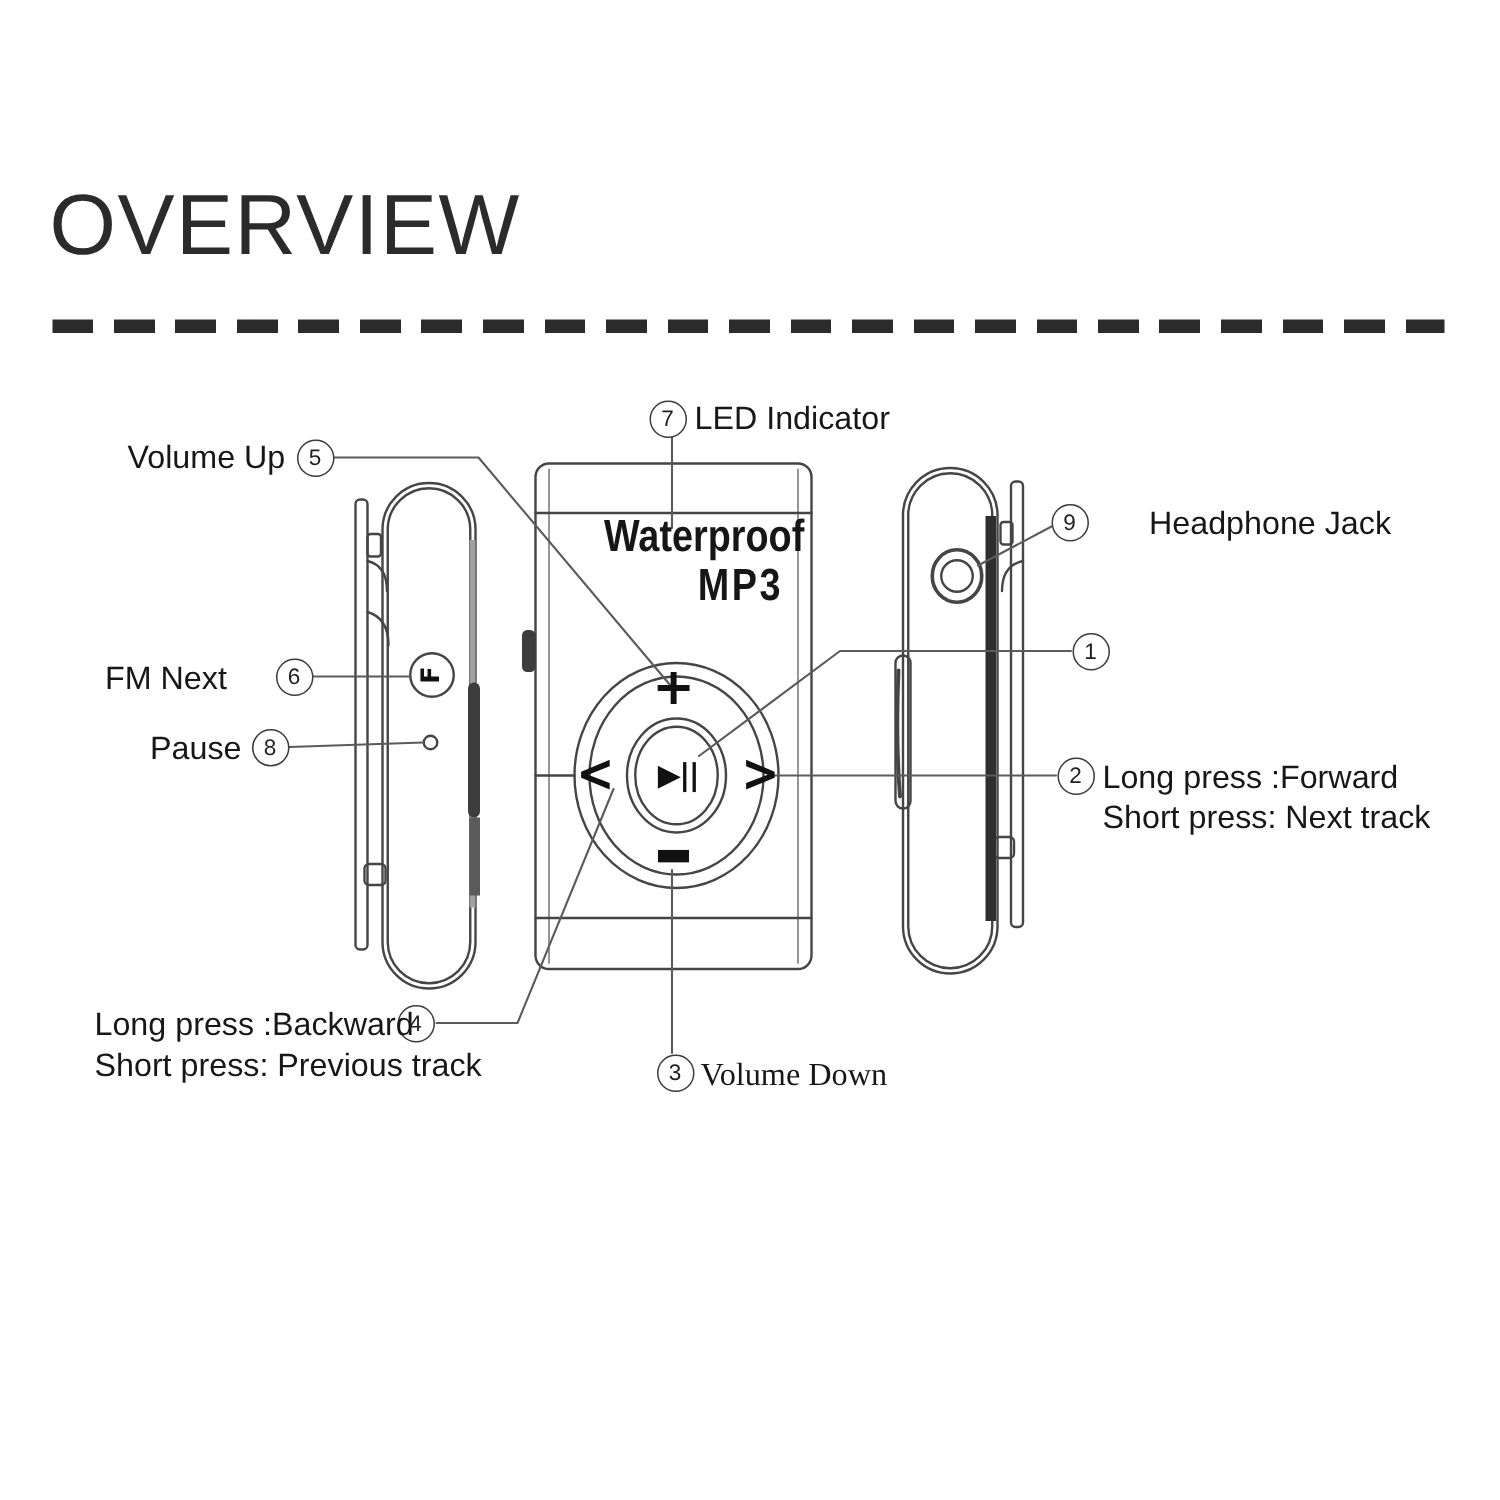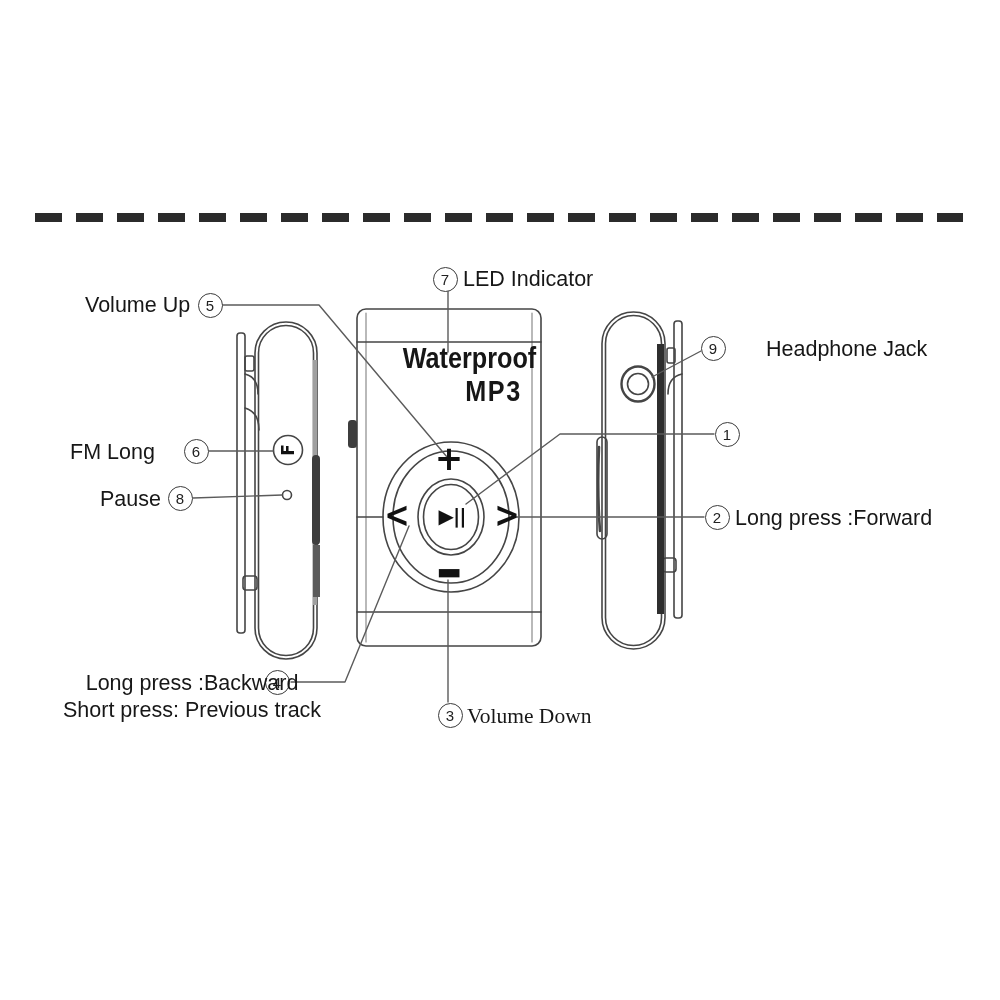--- a/index.html
+++ b/index.html
@@ -14,21 +14,21 @@
     letter-spacing:1px;line-height:1;white-space:nowrap;
   }
   
   #divider{
     left:35px;top:213px;width:928px;height:9px;
     background:repeating-linear-gradient(90deg,#2b2b2b 0 27px,transparent 27px 41px);
   }
   
   #lineart{left:0;top:0;}
   
-  .lbl{font-size:21.5px;line-height:27px;color:#171717;white-space:nowrap;text-align:center;}
+  .lbl{font-size:21.5px;line-height:27px;color:#171717;white-space:nowrap;}
   .lbl.r{text-align:left;}
   
   .num{
     width:25px;height:25px;border:1.7px solid #3c3c3c;border-radius:50%;
     background:#fff;display:flex;align-items:center;justify-content:center;
     font-size:15px;color:#222;box-sizing:border-box;
   }
   
   .brand{
     left:380px;width:142px;text-align:right;font-weight:bold;color:#161616;
@@ -42,20 +42,21 @@
   .sym-minus{font-size:30px;transform:translate(-50%,-50%) scale(1.1,2.4);}
   .sym-prev,.sym-next{font-size:29px;transform:translate(-50%,-50%) scale(1.05,1.2);}
   .sym-play{font-size:20px;font-weight:900;letter-spacing:-1px;}
   .sym-fm{font-size:17px;transform:translate(-50%,-50%) rotate(-90deg);}
 </style>
 </head>
 <body>
 
 <div id="stage">
 
+  <div id="title" class="abs">OVERVIEW</div>
   <div id="divider" class="abs"></div>
 
   <svg id="lineart" class="abs" width="1000" height="1000" viewBox="0 0 1000 1000">
     <g stroke="#454545" stroke-width="1.6" fill="none" stroke-linecap="round" stroke-linejoin="round">
 
       <g>
         <rect x="237" y="333" width="8" height="300" rx="3"></rect>
         <rect x="245" y="356" width="9" height="15" rx="2"></rect>
         <path d="M245,374 q13,3 13,20"></path>
         <path d="M245,408 q14,4 14,22"></path>
@@ -127,26 +128,27 @@
   <div class="abs num" style="left:264.5px;top:669.5px;">4</div>
   <div class="abs num" style="left:197.5px;top:292.5px;">5</div>
   <div class="abs num" style="left:183.5px;top:438.5px;">6</div>
   <div class="abs num" style="left:432.5px;top:266.5px;">7</div>
   <div class="abs num" style="left:167.5px;top:485.5px;">8</div>
   <div class="abs num" style="left:700.5px;top:335.5px;">9</div>
 
   <div class="abs lbl" style="left:463px;top:266px;">LED Indicator</div>
   <div class="abs lbl r" style="left:85px;top:292px;width:106px;">Volume Up</div>
   <div class="abs lbl" style="left:766px;top:336px;">Headphone Jack</div>
-  <div class="abs lbl r" style="left:70px;top:439px;width:112px;">FM Long</div>
+  <div class="abs lbl r" style="left:70px;top:439px;width:112px;">FM Next</div>
   <div class="abs lbl r" style="left:100px;top:486px;width:60px;">Pause</div>
 
 
   <div class="abs" style="left:735px;top:505px;">
     <div class="lbl">Long press :Forward</div>
+    <div class="lbl">Short press: Next track</div>
   </div>
 
   <div class="abs" style="left:63px;top:670px;">
     <div class="lbl">Long press :Backward</div>
     <div class="lbl">Short press: Previous track</div>
   </div>
 
   <div class="abs lbl" style="left:467px;top:703px;font-family:Liberation Serif, serif;">Volume Down</div>
 
 </div>

